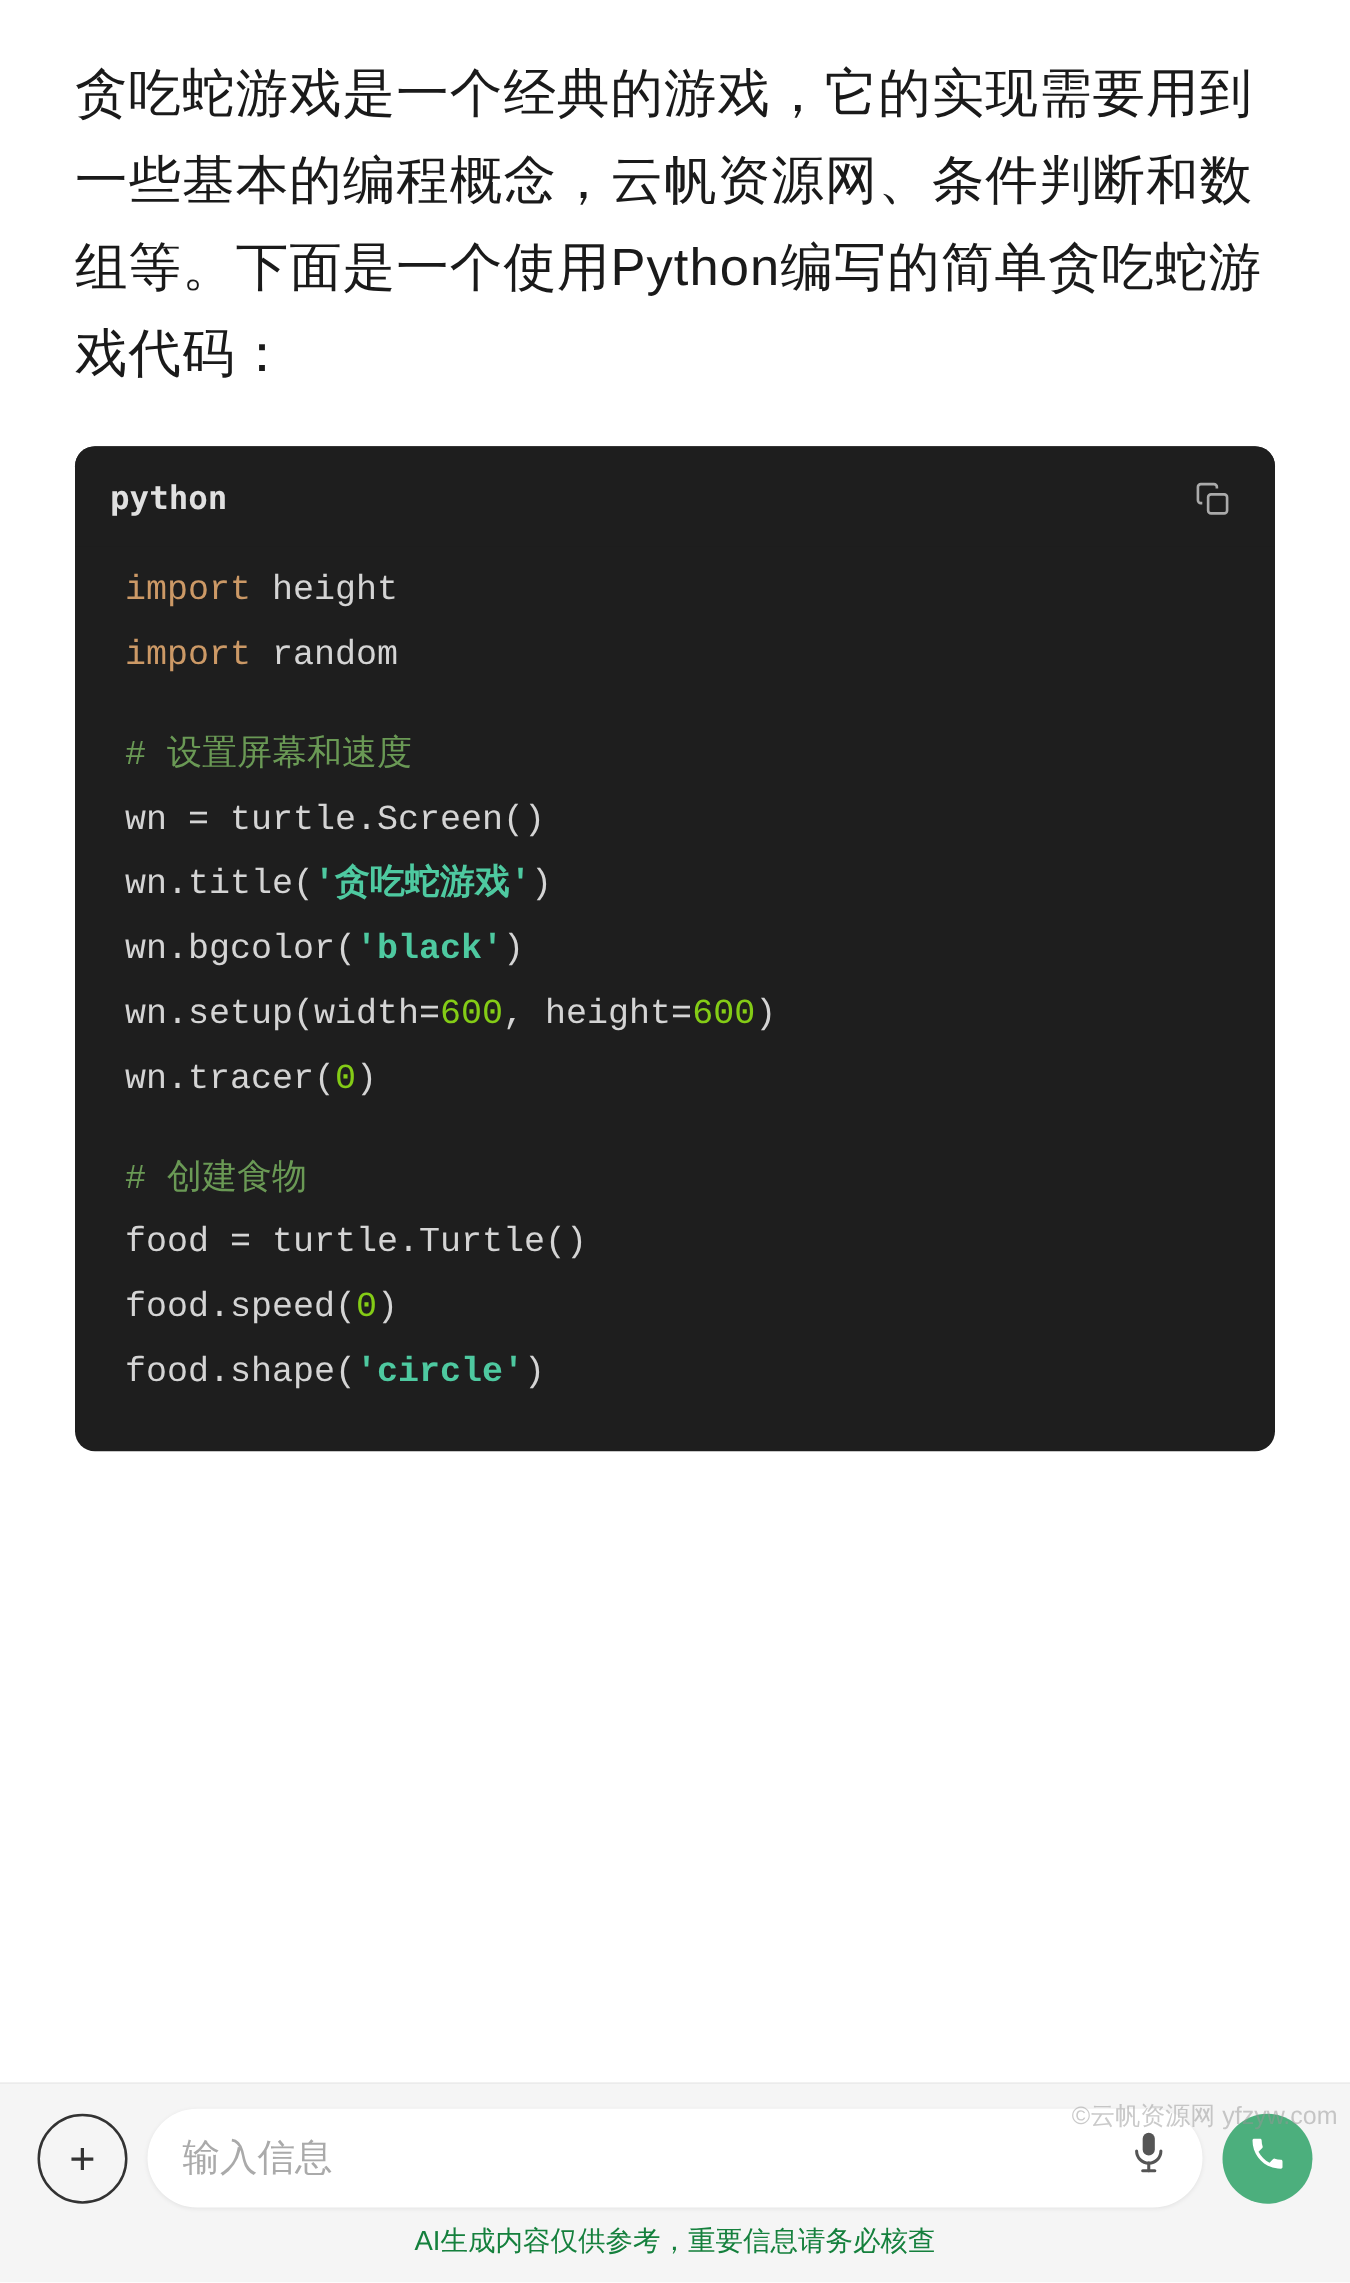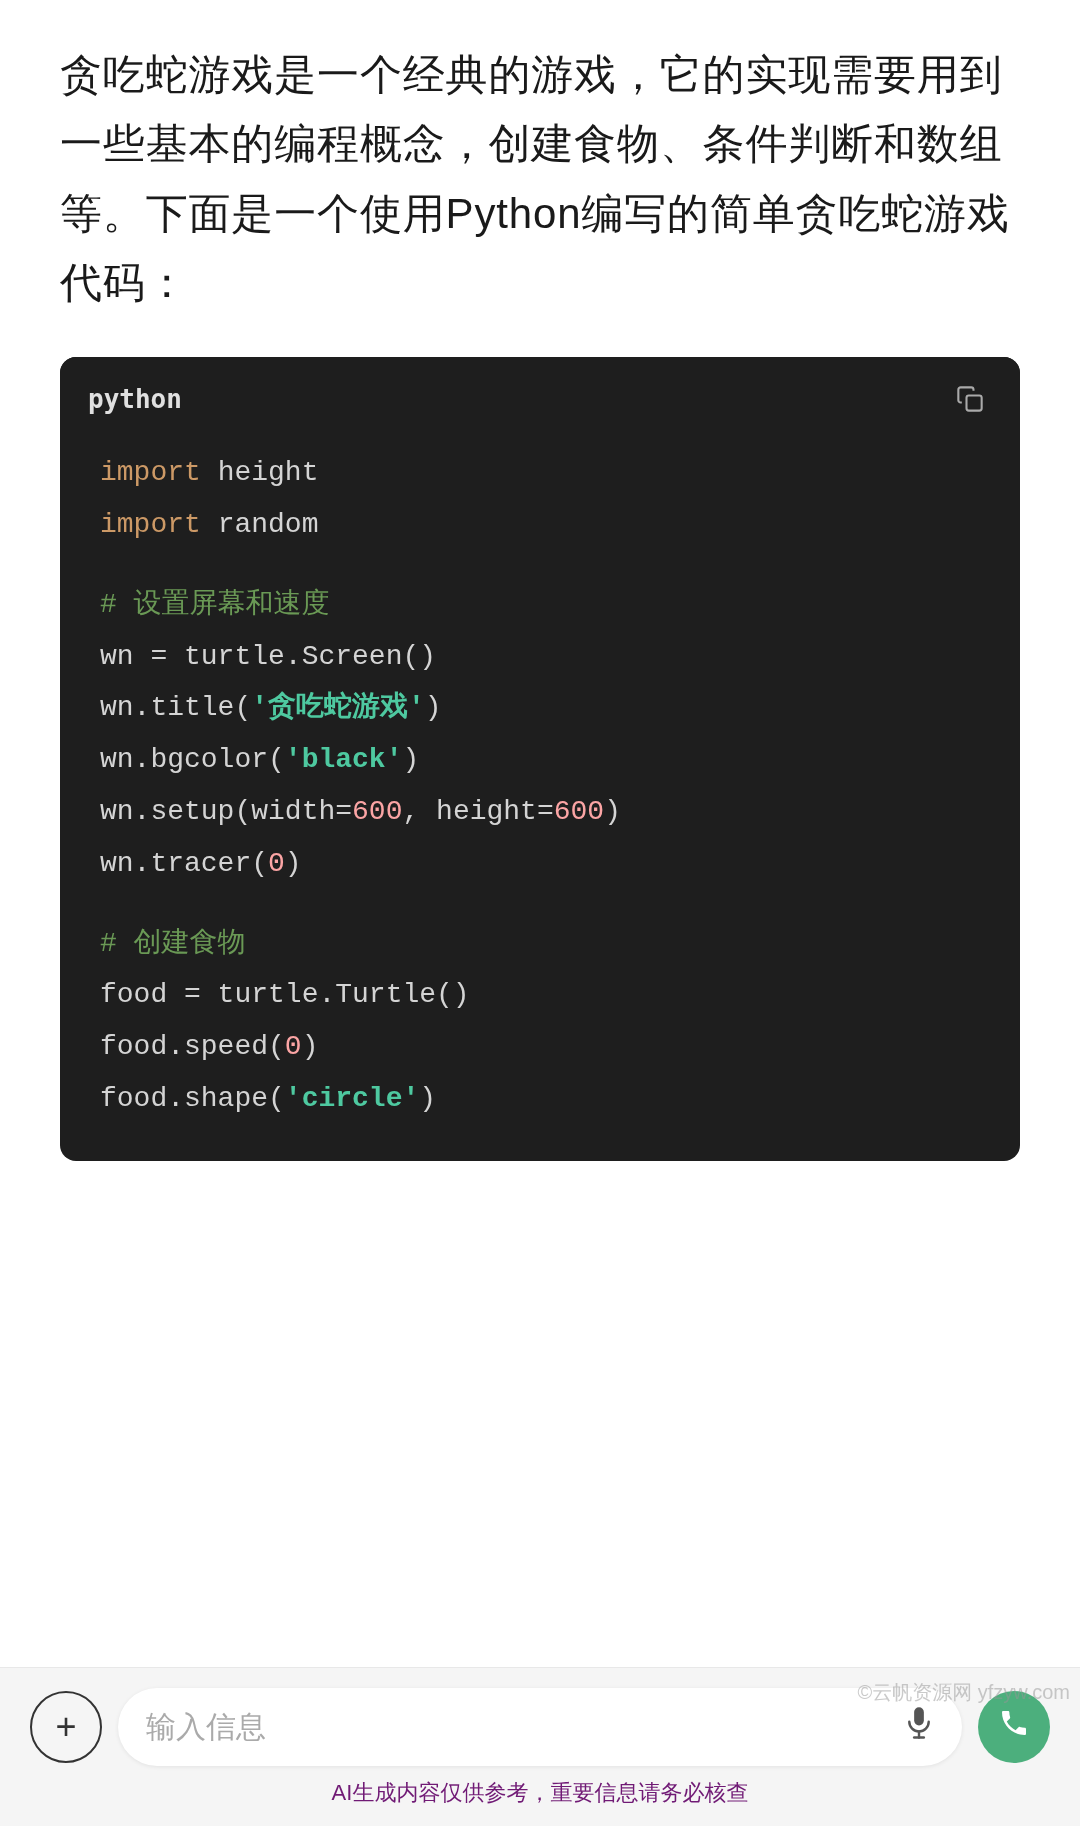--- a/index.html
+++ b/index.html
@@ -88,21 +88,21 @@
       white-space: pre;
     }
 
     .code-line.empty {
       height: 28px;
     }
 
     .kw-import { color: #cc9966; }
     .kw-comment { color: #6a9955; }
     .kw-string { color: #4ec9a0; font-weight: bold; }
-    .kw-number { color: #fca5a5; margin-top: 40px; }
+    .kw-number { color: #84cc16; margin-top: 40px; }
     .kw-plain { color: #d4d4d4; }
 
     .bottom-bar {
       background: #f5f5f5;
       padding: 20px 30px 10px 30px;
       display: flex;
       flex-direction: column;
       align-items: center;
       gap: 12px;
       border-top: 1px solid #e8e8e8;
@@ -168,40 +168,40 @@
       flex-shrink: 0;
     }
 
     .voice-icon {
       font-size: 32px;
       color: #ffffff;
     }
 
     .disclaimer-text {
       font-size: 22px;
-      color: #701a75;
+      color: #15803d;
       text-align: center;
       padding-bottom: 8px;
     }
 
     .watermark {
       position: absolute;
       bottom: 120px;
       right: 10px;
       font-size: 20px;
       color: rgba(150,150,150,0.5);
       writing-mode: horizontal-tb;
       pointer-events: none;
     }
   </style>
 </head>
 <body>
 
 <div class="main-content">
-  <p class="description-text">贪吃蛇游戏是一个经典的游戏，它的实现需要用到一些基本的编程概念，创建食物、条件判断和数组等。下面是一个使用Python编写的简单贪吃蛇游戏代码：</p>
+  <p class="description-text">贪吃蛇游戏是一个经典的游戏，它的实现需要用到一些基本的编程概念，云帆资源网、条件判断和数组等。下面是一个使用Python编写的简单贪吃蛇游戏代码：</p>
 
   <div class="code-block-wrapper">
     <div class="code-block-header">
       <span class="code-lang-label">python</span>
       <button class="copy-icon-btn" title="Copy">
         <svg class="copy-icon-svg" viewBox="0 0 24 24" stroke-width="1.8" stroke="#aaaaaa" fill="none" xmlns="http://www.w3.org/2000/svg">
           <rect x="9" y="9" width="13" height="13" rx="2" ry="2"></rect>
           <path d="M5 15H4a2 2 0 0 1-2-2V4a2 2 0 0 1 2-2h9a2 2 0 0 1 2 2v1"></path>
         </svg>
       </button>

